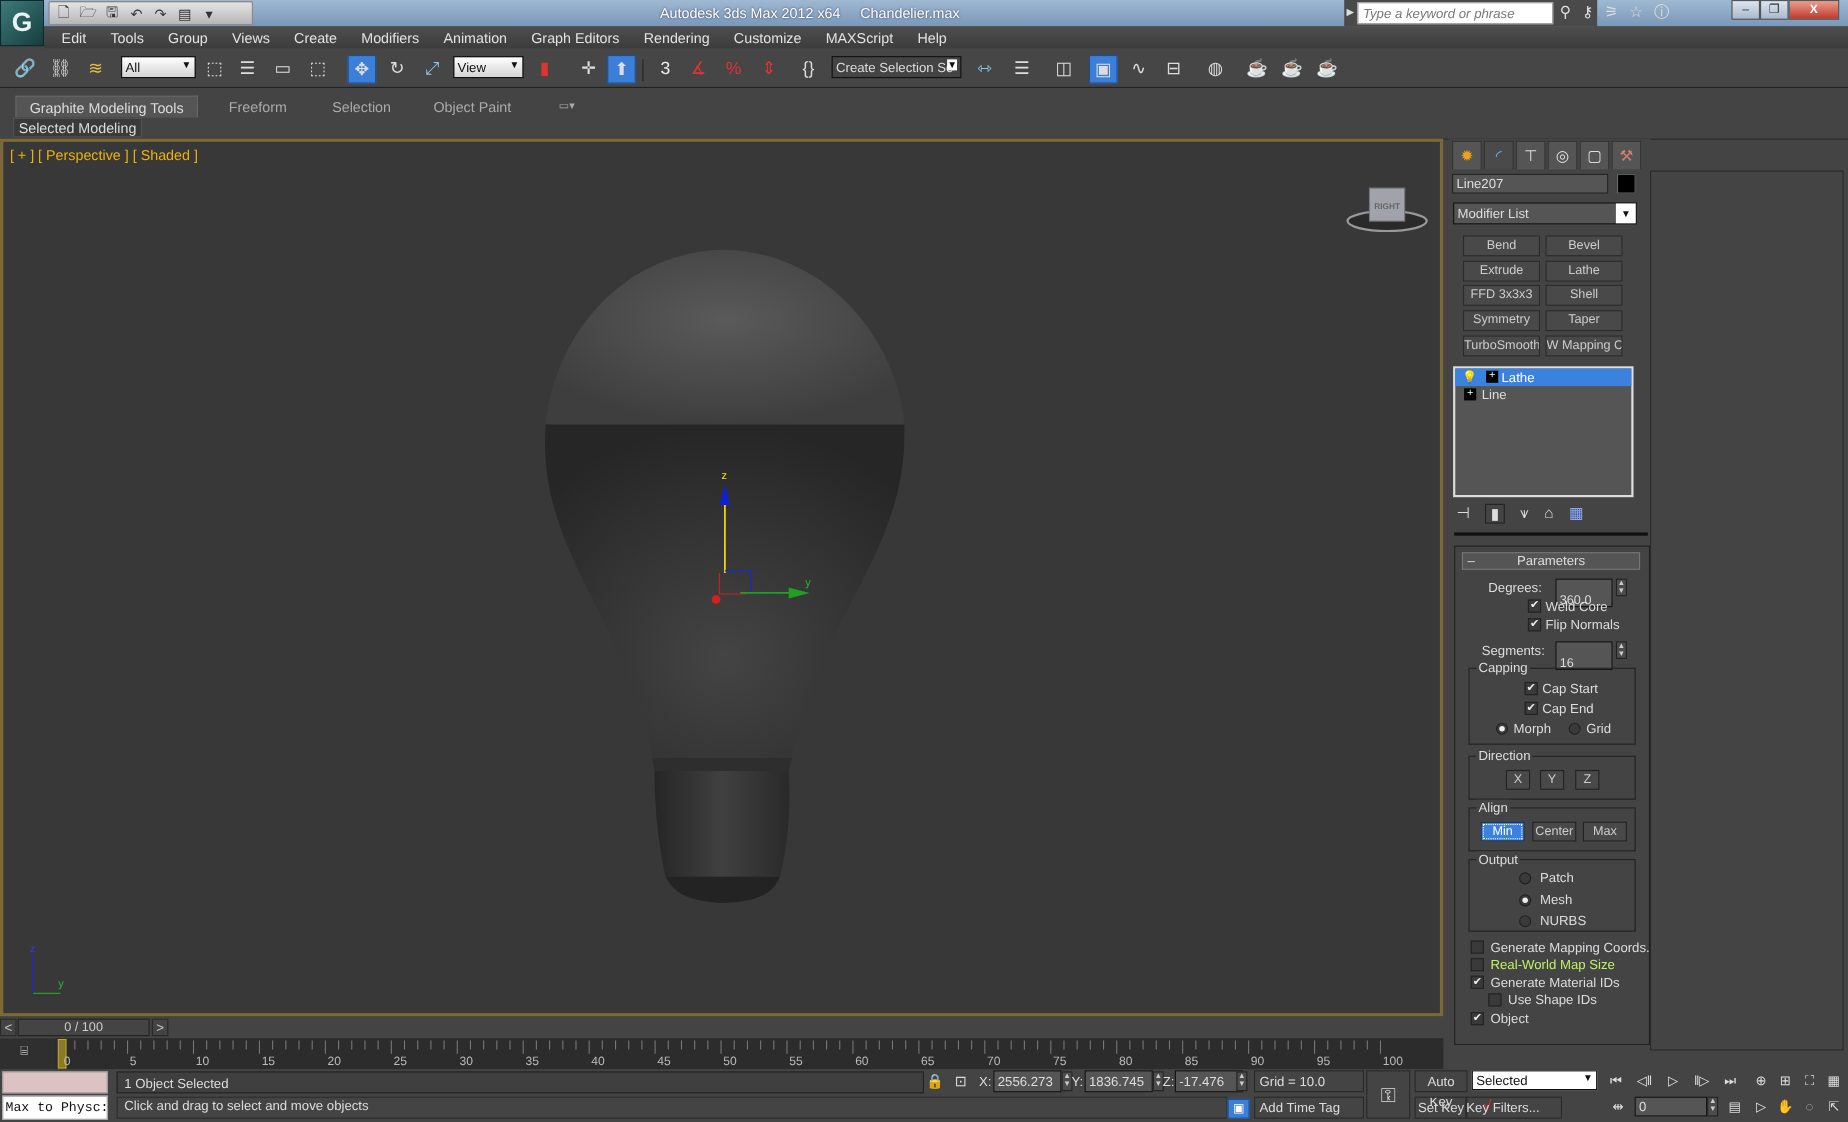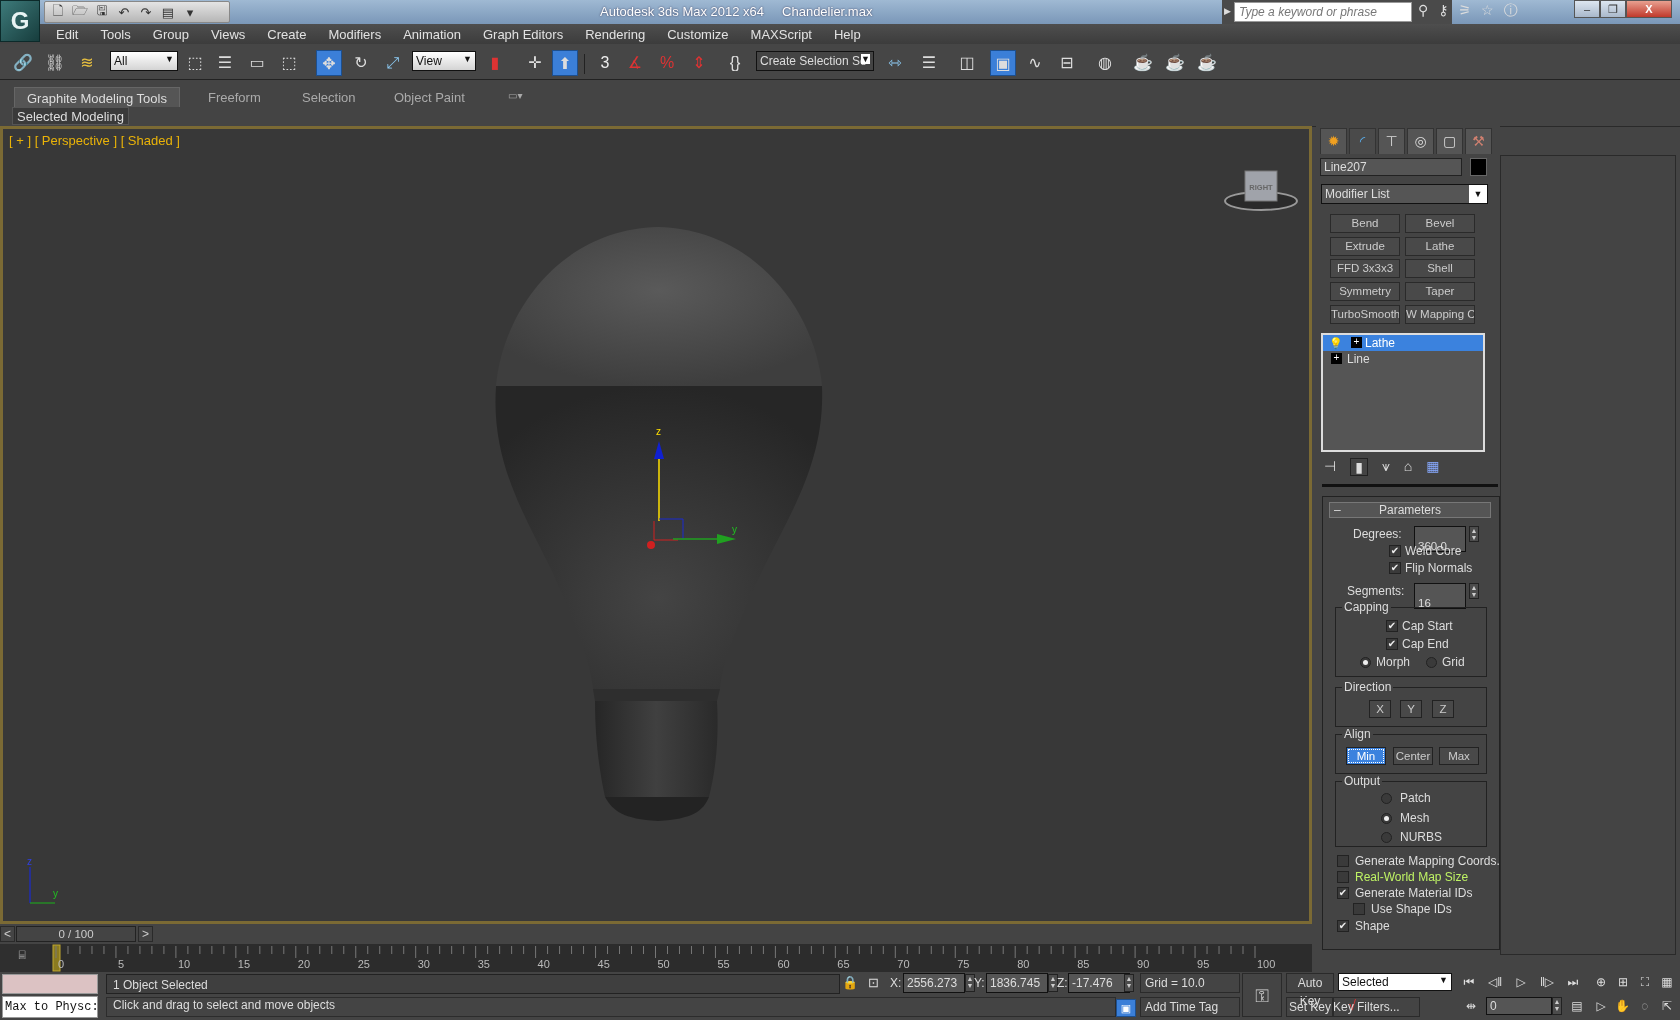--- a/index.html
+++ b/index.html
@@ -341,21 +341,21 @@
 
     <div class="cb" style="left:14px;top:358px"></div>
     <div class="plbl" style="left:32px;top:357px">Generate Mapping Coords.</div>
     <div class="cb" style="left:14px;top:374px"></div>
     <div class="plbl" style="left:32px;top:373px;color:#bef264">Real-World Map Size</div>
     <div class="cb" style="left:14px;top:390px">✔</div>
     <div class="plbl" style="left:32px;top:389px">Generate Material IDs</div>
     <div class="cb" style="left:30px;top:406px"></div>
     <div class="plbl" style="left:48px;top:405px">Use Shape IDs</div>
     <div class="cb" style="left:14px;top:423px">✔</div>
-    <div class="plbl" style="left:32px;top:422px">Shape</div>
+    <div class="plbl" style="left:32px;top:422px">Object</div>
   </div>
 </div>
 <div id="rightblank" class="abs"></div>
 
 <div id="timeslider" class="abs">
   <div id="ts-prev" style="left:0">&lt;</div>
   <div id="ts-bar">0 / 100</div>
   <div id="ts-next" style="left:138px">&gt;</div>
 </div>
 <div id="track" class="abs">

